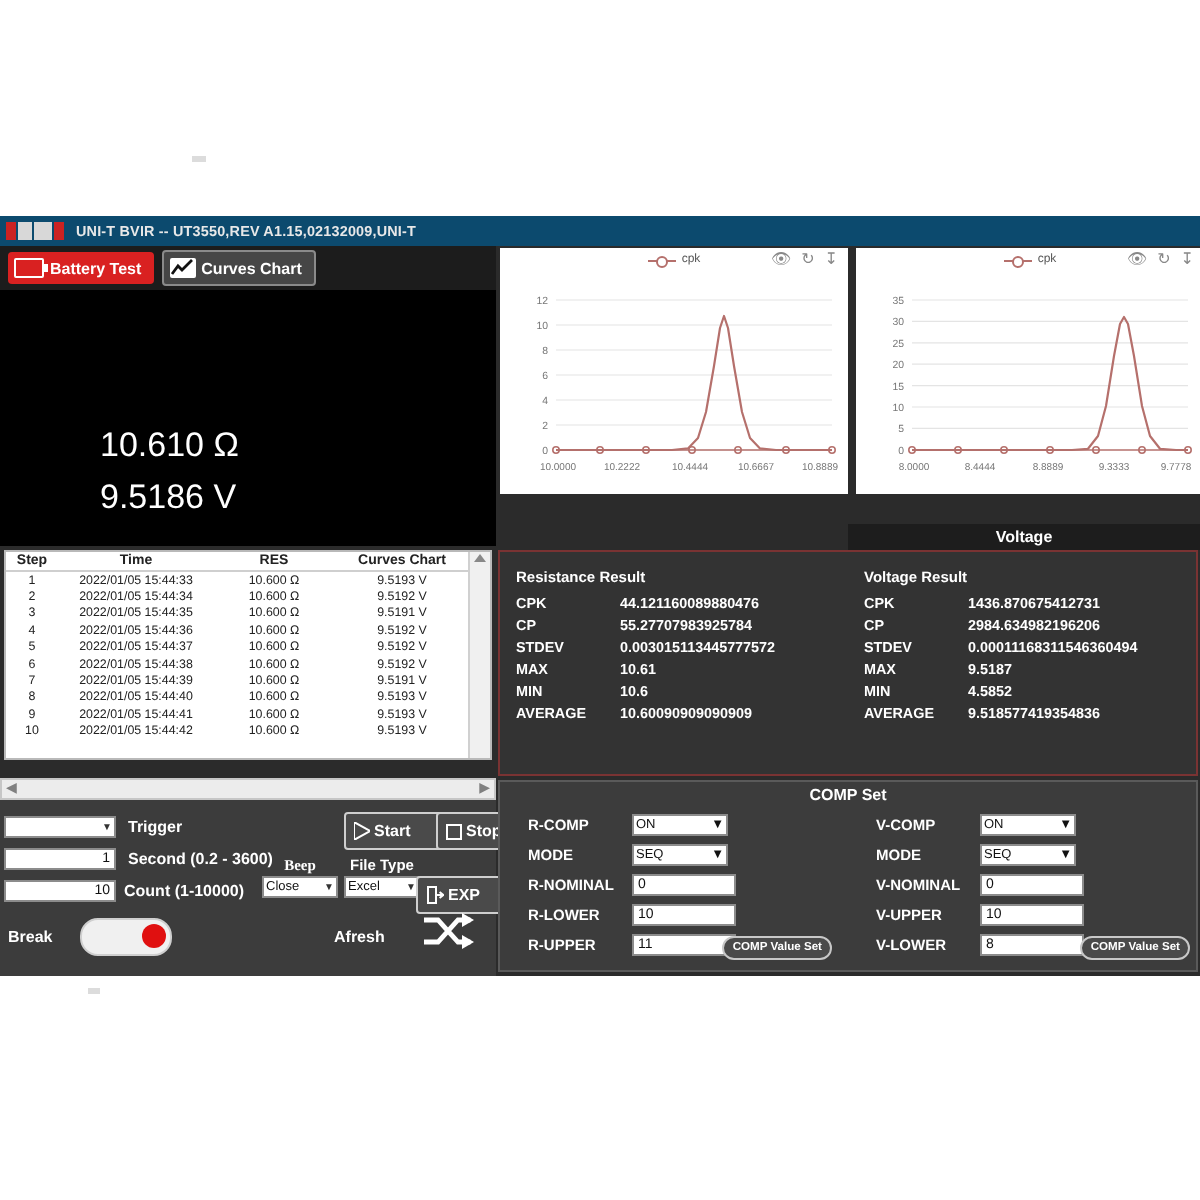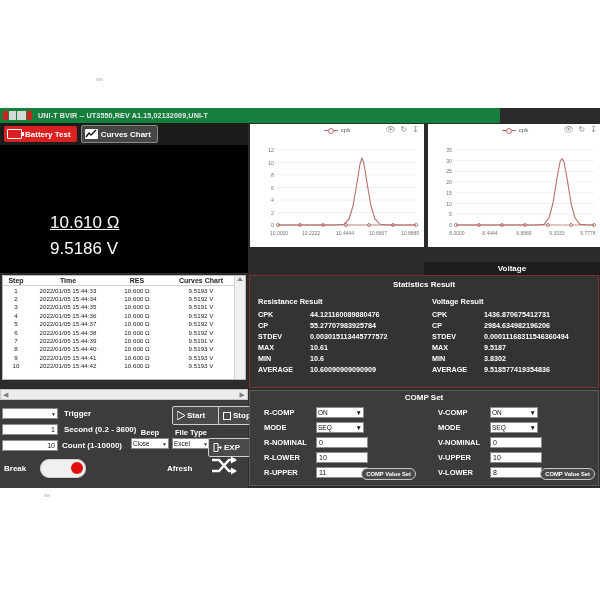--- a/index.html
+++ b/index.html
@@ -17,22 +17,22 @@
   #app {
     position: absolute;
     left: 0; top: 108px;
     width: 600px; height: 380px;
     background: #2b2b2b;
     overflow: hidden;
   }
 
   
   .titlebar {
-    position: absolute; left: 0; top: 0; width: 500px; height: 15px;
-    background: #15803d;
+    position: absolute; left: 0; top: 0; width: 600px; height: 15px;
+    background: #0c4a6e;
     display: flex; align-items: center;
   }
   .logo {
     display: flex; align-items: center; margin-left: 3px; gap: 1px;
   }
   .logo-box {
     width: 7px; height: 9px; background: #d8d8d8;
   }
   .logo-box.red { background: #cc2222; width: 5px; }
   .logo-box.wide { width: 9px; }
@@ -68,21 +68,21 @@
 
   
   .readout {
     position: absolute; left: 0; top: 37px; width: 248px; height: 128px;
     background: #000000;
   }
   .readout-val {
     color: #ffffff; font-size: 17px; font-family: "Liberation Sans", sans-serif;
     position: absolute; left: 50px;
   }
-  .readout-val.v1 { top: 68px; text-decoration: underline; }
+  .readout-val.v1 { top: 68px; }
   .readout-val.v2 { top: 94px; }
 
   
   .charts {
     position: absolute; left: 248px; top: 15px; width: 352px; height: 139px;
     background: #2b2b2b; display: flex;
   }
   .chart-card {
     background: #ffffff; margin: 1px 1px 1px 2px; position: relative;
     width: 174px; height: 123px; flex: none;
@@ -492,21 +492,21 @@
         <div class="inp" style="width:56px;">1</div>
         <span class="ctl-label" style="margin-left:6px;">Second (0.2 - 3600)</span>
       </div>
 
       <div class="ctl-row" style="left:2px; top:40px;">
         <div class="inp" style="width:56px;">10</div>
         <span class="ctl-label" style="margin-left:4px;">Count (1-10000)</span>
       </div>
 
       <div style="position:absolute; left:131px; top:28px;">
-        <div class="ctl-sublabel" style="text-align:center;">Beep</div>
+        <div class="ctl-sublabel" style="text-align:center;font-family:Liberation Serif, serif;">Beep</div>
         <div class="sel" style="width:38px; margin-top:1px;">
           <span>Close</span>
           <span class="caret">▼</span>
         </div>
       </div>
 
       <div style="position:absolute; left:172px; top:28px;">
         <div class="ctl-sublabel" style="text-align:center;">File Type</div>
         <div class="sel" style="width:38px; margin-top:1px;">
           <span>Excel</span>
@@ -544,21 +544,20 @@
       <div style="position:absolute; left:212px; top:56px;">
         <svg width="26" height="20" viewBox="0 0 26 20">
           <path d="M1,4 L7,4 L17,15 L22,15 M1,15 L7,15 L17,4 L22,4" fill="none" stroke="#ffffff" stroke-width="2.4" stroke-linecap="square"></path>
           <polygon points="19,0.5 25,4 19,7.5" fill="#ffffff"></polygon>
           <polygon points="19,11.5 25,15 19,18.5" fill="#ffffff"></polygon>
         </svg>
       </div>
     </div>
 
     <div class="statsbox">
-      <div class="stats-title">Statistics Result</div>
       <div class="stats-cols">
         <div class="stats-col">
           <h4>Resistance Result</h4>
           <div id="res-stats">
               <div class="stats-row">
                 <div class="stats-key">CPK</div>
                 <div class="stats-val">44.121160089880476</div>
               </div>
               <div class="stats-row">
                 <div class="stats-key">CP</div>
@@ -596,21 +595,21 @@
               <div class="stats-row">
                 <div class="stats-key">STDEV</div>
                 <div class="stats-val">0.00011168311546360494</div>
               </div>
               <div class="stats-row">
                 <div class="stats-key">MAX</div>
                 <div class="stats-val">9.5187</div>
               </div>
               <div class="stats-row">
                 <div class="stats-key">MIN</div>
-                <div class="stats-val">3.8302</div>
+                <div class="stats-val">4.5852</div>
               </div>
               <div class="stats-row">
                 <div class="stats-key">AVERAGE</div>
                 <div class="stats-val">9.518577419354836</div>
               </div>
             </div>
         </div>
       </div>
     </div>
 

